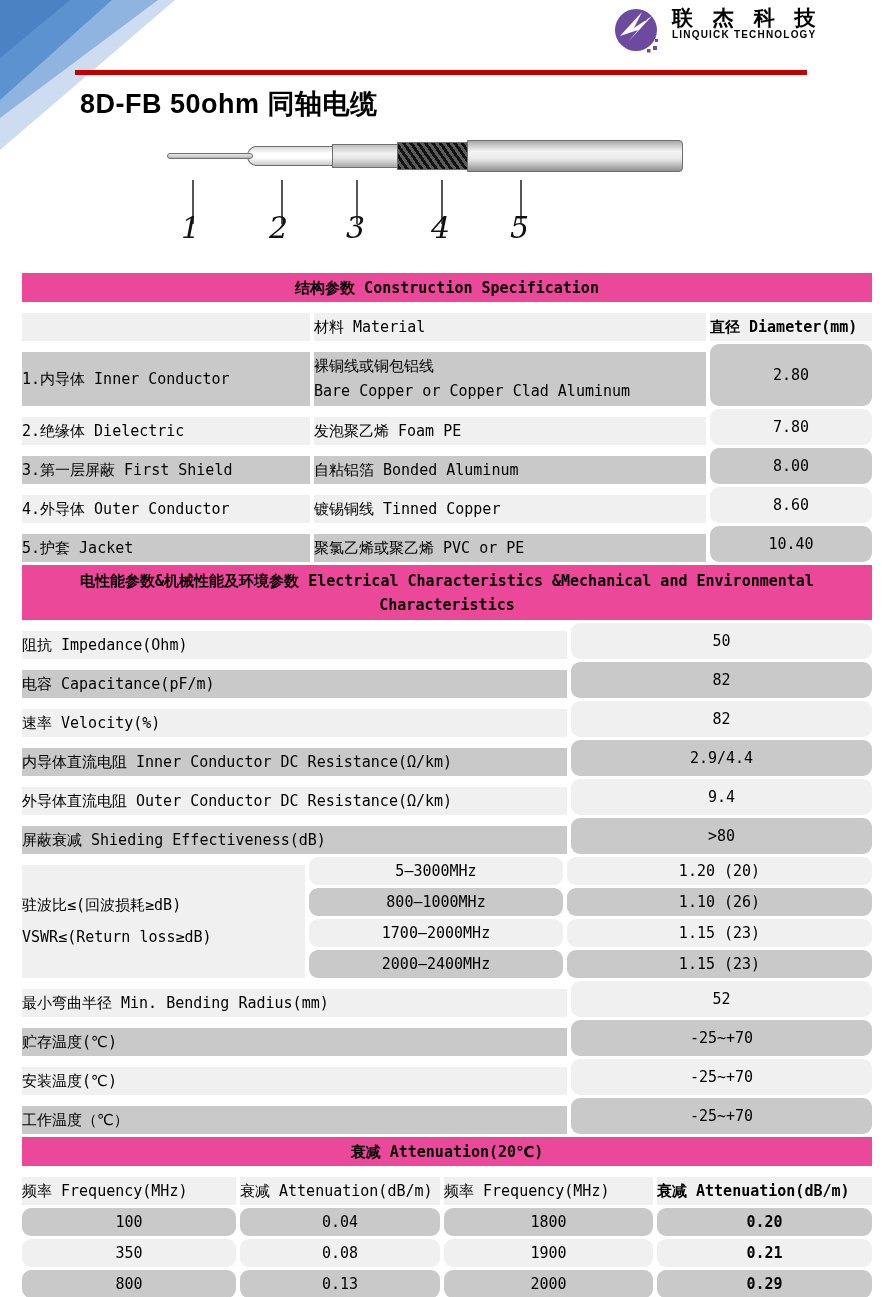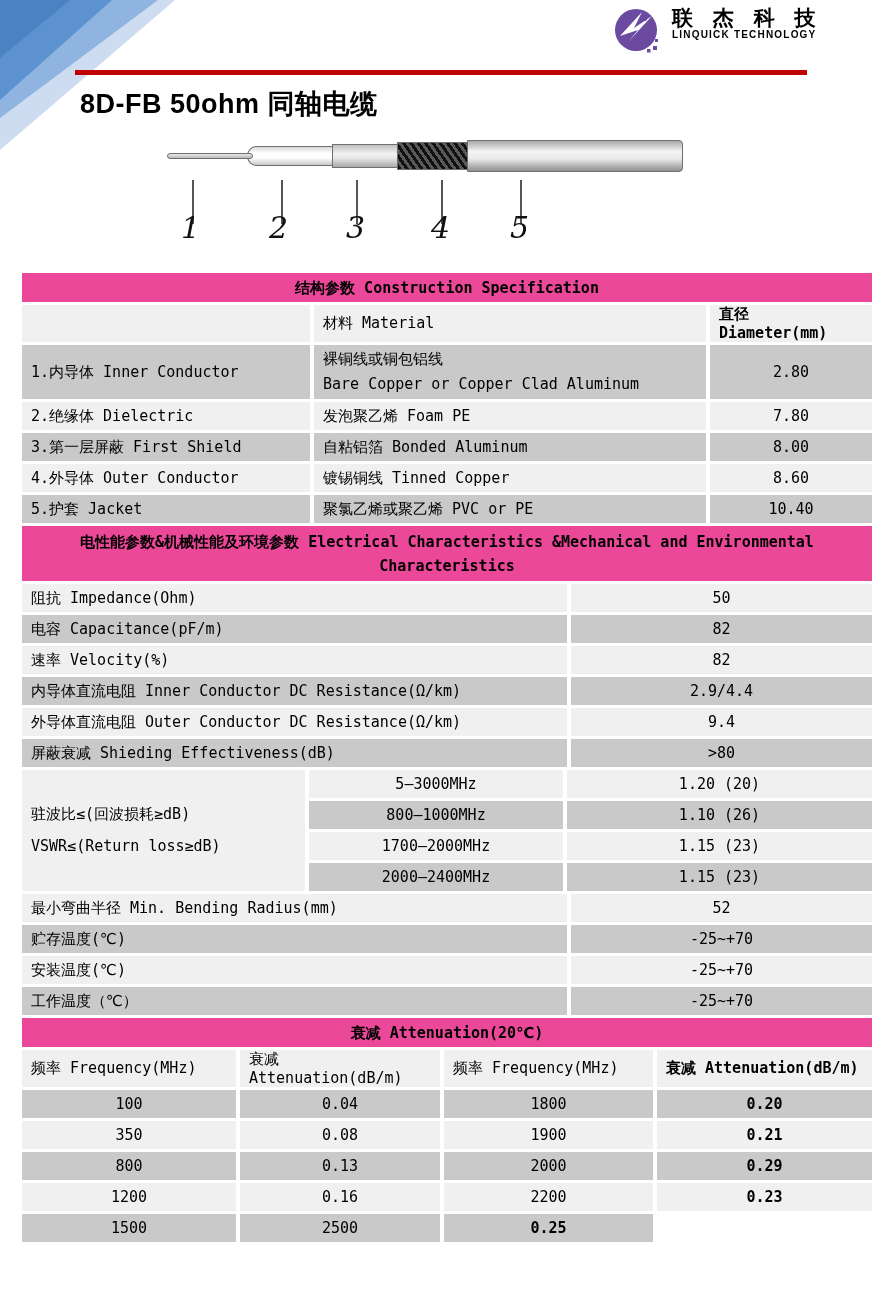--- a/index.html
+++ b/index.html
@@ -39,23 +39,23 @@
   
   .tables { position:absolute; left:22px; top:273px; width:850px; display:flex; flex-direction:column; gap:3px;
             font-family:"DejaVu Sans Mono","DejaVu Sans",monospace; font-size:15px; }
   .band { background:#ec4899; min-height:29px; display:flex; flex-direction:column; align-items:center; justify-content:center; font-weight:bold; text-align:center; line-height:1.6; }
   .grid { display:grid; gap:3px 4px; }
   .ctable  { grid-template-columns:288px 392px 1fr; }
   .etable  { grid-template-columns:545px 1fr; }
   .vtable  { grid-template-columns:283px 254px 1fr; }
   .atable  { grid-template-columns:214px 200px 209px 1fr; }
   .cell { min-height:28px; display:flex; align-items:center; }
-  .pad { padding-left:9px; padding-right:6px; }
+  .pad { padding-right:6px;margin-top:8px; }
   .gray { background:#c9c9c9; } .light { background:#f0f0f0; }
-  .center { justify-content:center; text-align:center; }
+  .center { justify-content:center; text-align:center;border-radius:9px; }
   .bold { font-weight:bold; }
   .two-line { flex-direction:column; align-items:flex-start; justify-content:center; line-height:1.7; }
   .vswr-label { grid-row:1 / span 4; flex-direction:column; align-items:flex-start; justify-content:center; line-height:2.1; }
 </style>
 </head>
 <body>
 
 <div class="tri tri1"></div>
 <div class="tri tri2"></div>
 <div class="tri tri3"></div>

